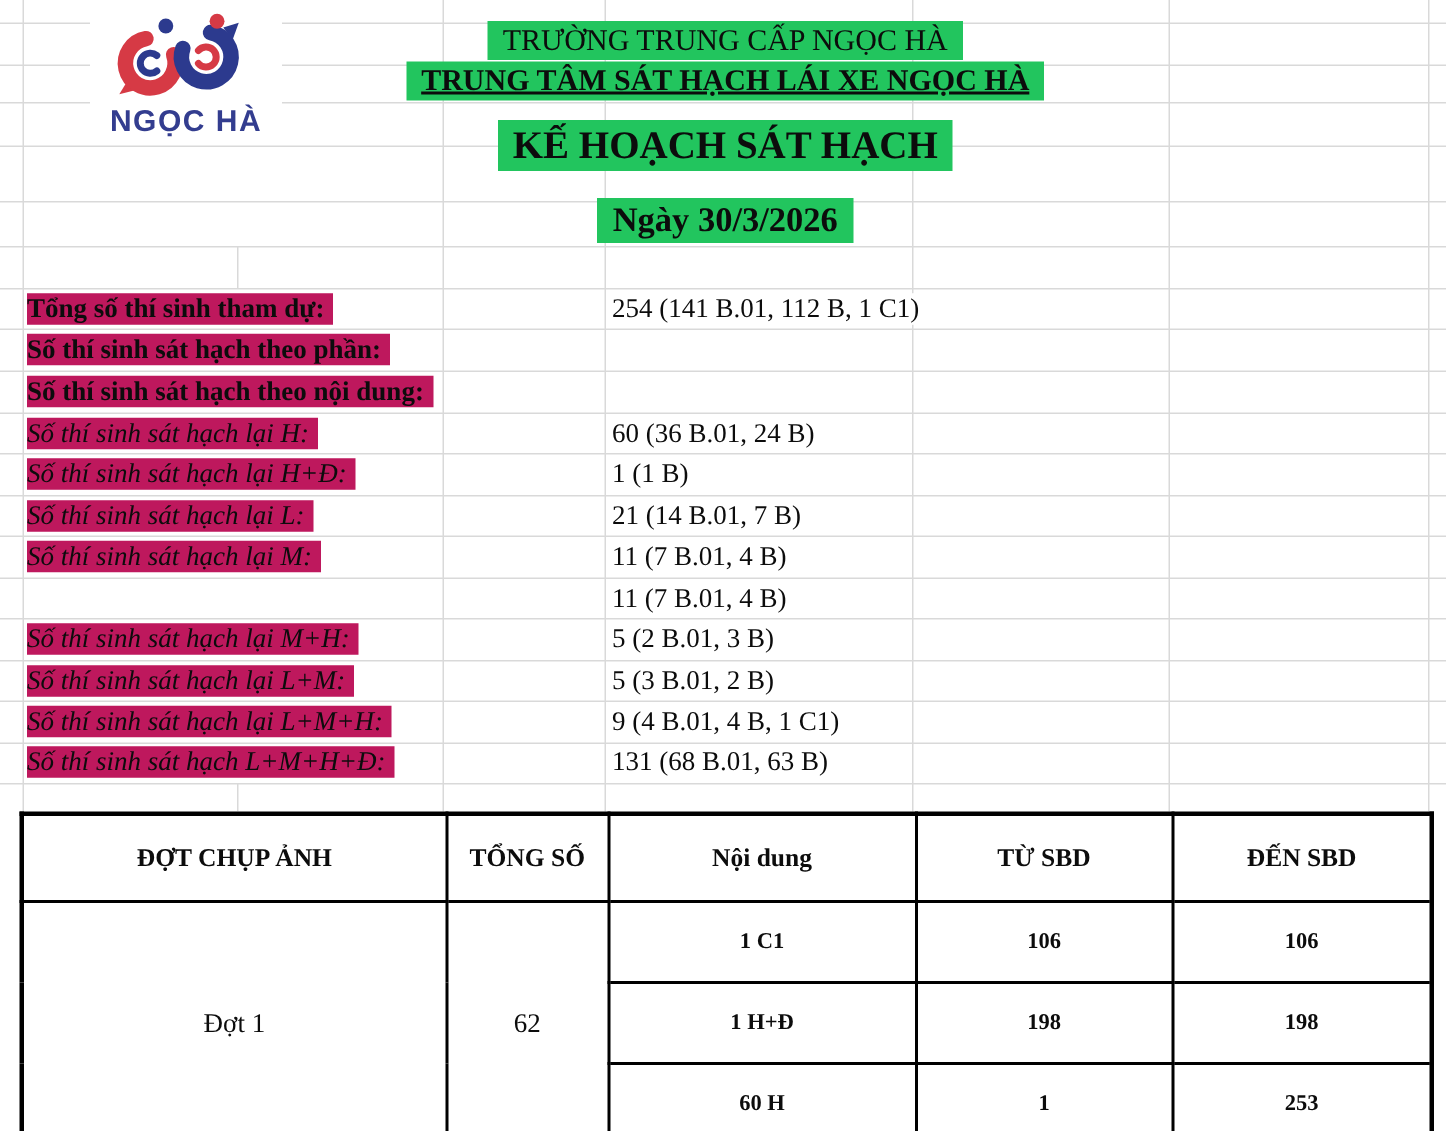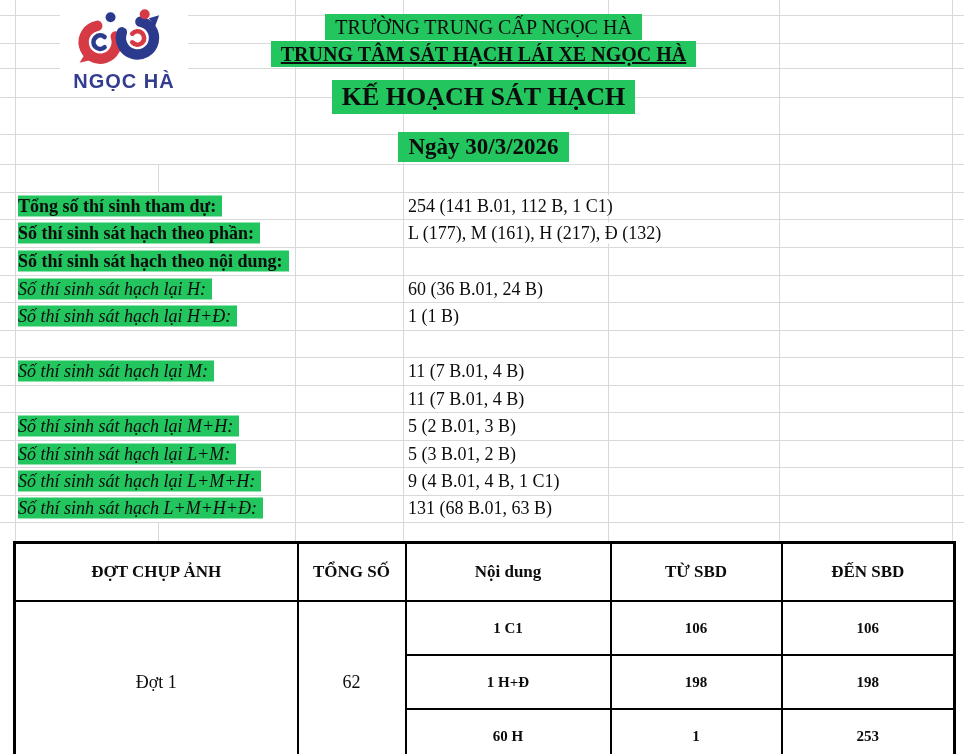--- a/index.html
+++ b/index.html
@@ -21,21 +21,21 @@
   .hdr{position:absolute;left:15px;width:937px;text-align:center;z-index:1;}
   .hdr > span{display:inline-block;background:#22c55e;padding:0 10px;line-height:1.3;}
   .school-line1 > span{font-size:20px;}
   .school-line2 > span{font-size:20px;font-weight:bold;text-decoration:underline;}
   .plan-title  > span{font-size:26px;font-weight:bold;}
   .plan-date   > span{font-size:23px;font-weight:bold;}
 
   
   .srow{position:absolute;left:0;width:964px;height:27px;z-index:1;}
   .srow .rlabel{position:absolute;left:18px;top:50%;transform:translateY(-50%);
-                background:#22c55e;padding-right:6px;font-size:18px;white-space:nowrap;line-height:21px;}
+                background:#be185d;padding-right:6px;font-size:18px;white-space:nowrap;line-height:21px;}
   .srow .rvalue{position:absolute;left:408px;top:50%;transform:translateY(-50%);
                 background:#fff;padding-right:6px;font-size:18px;white-space:nowrap;line-height:21px;}
   .row-bold .rlabel{font-weight:bold;}
   .row-italic .rlabel{font-style:italic;}
 
   
   table.photo{position:absolute;left:13px;top:541px;width:940px;z-index:3;
               border-collapse:collapse;background:#fff;table-layout:fixed;border:3px solid #000;}
   table.photo th,table.photo td{border:2px solid #000;text-align:center;vertical-align:middle;
               font-family:"Liberation Serif","DejaVu Serif",serif;color:#0c0c0c;overflow:hidden;}
@@ -112,33 +112,36 @@
   <div class="hdr plan-date" style="top:132px">
     <span>Ngày 30/3/2026</span>
   </div>
 
   <div class="srow row-bold" style="top:192px">
     <span class="rlabel">Tổng số thí sinh tham dự:</span>
     <span class="rvalue">254 (141 B.01, 112 B, 1 C1)</span>
   </div>
   <div class="srow row-bold" style="top:219px">
     <span class="rlabel">Số thí sinh sát hạch theo phần:</span>
-    <span class="rvalue">L (177), M (161), H (217), Đ (132)</span>
   </div>
   <div class="srow row-bold" style="top:247px">
     <span class="rlabel">Số thí sinh sát hạch theo nội dung:</span>
     <span class="rvalue"></span>
   </div>
   <div class="srow row-italic" style="top:275px">
     <span class="rlabel">Số thí sinh sát hạch lại H:</span>
     <span class="rvalue">60 (36 B.01, 24 B)</span>
   </div>
   <div class="srow row-italic" style="top:302px">
     <span class="rlabel">Số thí sinh sát hạch lại H+Đ:</span>
     <span class="rvalue">1 (1 B)</span>
+  </div>
+  <div class="srow row-italic" style="top:330px">
+    <span class="rlabel">Số thí sinh sát hạch lại L:</span>
+    <span class="rvalue">21 (14 B.01, 7 B)</span>
   </div>
   <div class="srow row-italic" style="top:357px">
     <span class="rlabel">Số thí sinh sát hạch lại M:</span>
     <span class="rvalue">11 (7 B.01, 4 B)</span>
   </div>
   <div class="srow row-italic" style="top:385px">
     <span class="rvalue">11 (7 B.01, 4 B)</span>
   </div>
   <div class="srow row-italic" style="top:412px">
     <span class="rlabel">Số thí sinh sát hạch lại M+H:</span>

